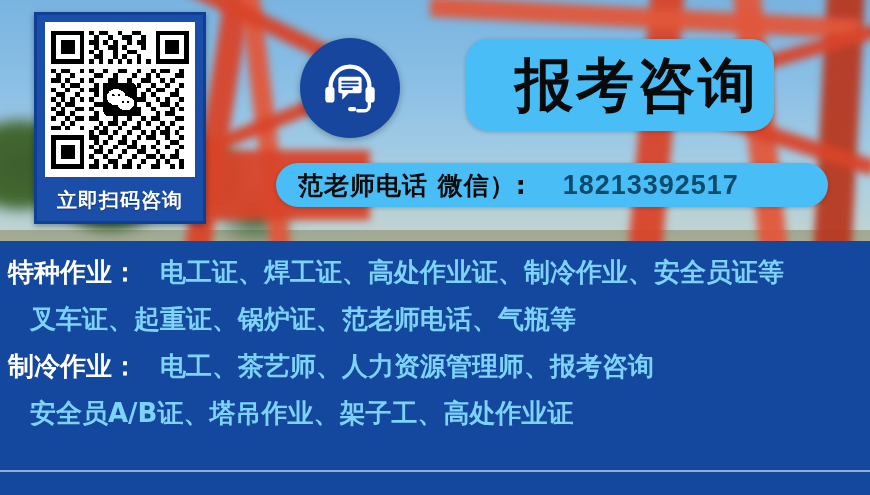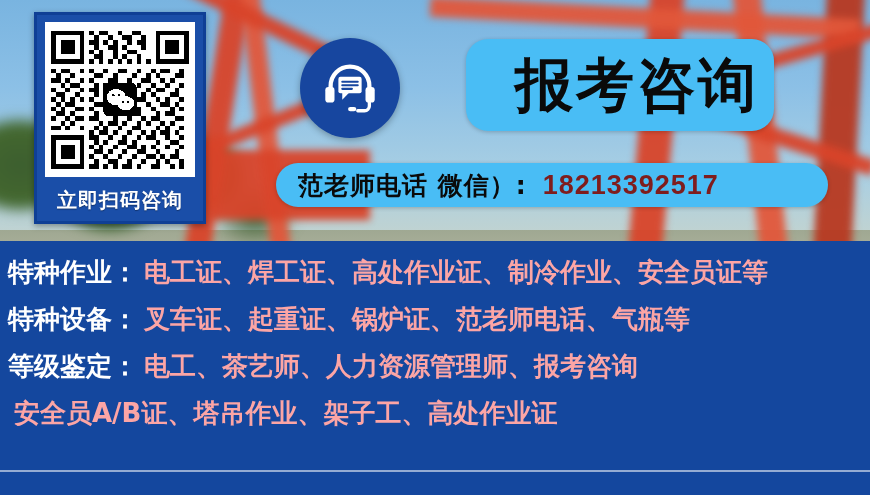--- a/index.html
+++ b/index.html
@@ -130,22 +130,23 @@
     font-family: "DejaVu Sans", "Liberation Sans", sans-serif;
     font-size: 25px;
     font-weight: bold;
     color: #0a0a0a;
     letter-spacing: 1px;
   }
   .pill-phone .ph-number {
     font-family: "Liberation Sans", "DejaVu Sans", sans-serif;
     font-size: 27px;
     font-weight: bold;
-    color: #7f1d1d;
+    color: #0c4a6e;
     letter-spacing: 1px;
+    margin-left: 20px;
   }
 
   
   .info-panel {
     position: absolute;
     left: 0; top: 241px;
     width: 870px; height: 256px;
     background: #14479e;
     padding: 14px 0 0 8px;
     box-sizing: border-box;
@@ -160,22 +161,22 @@
     font-family: "DejaVu Sans", "Liberation Sans", sans-serif;
     font-size: 26px;
     font-weight: bold;
     color: #ffffff;
     letter-spacing: 0px;
   }
   .info-value {
     font-family: "DejaVu Sans", "Liberation Sans", sans-serif;
     font-size: 26px;
     font-weight: bold;
-    color: #fca5a5;
-    margin-left: 6px;
+    color: #7dd3fc;
+    margin-left: 22px;
     letter-spacing: 0px;
   }
   .panel-bottom-edge {
     position: absolute;
     left: 0; top: 470px; width: 870px; height: 2px;
     background: rgba(255,255,255,.55);
   }
 </style>
 </head>
 <body>
@@ -477,25 +478,24 @@
     <span class="ph-label">范老师电话 微信）:</span>
     <span class="ph-number">18213392517</span>
   </div>
 
   <div class="info-panel">
     <div class="info-row">
       <span class="info-label">特种作业：</span>
       <span class="info-value">电工证、焊工证、高处作业证、制冷作业、安全员证等</span>
     </div>
     <div class="info-row">
-      <span class="info-label">特种设备：</span>
       <span class="info-value">叉车证、起重证、锅炉证、范老师电话、气瓶等</span>
     </div>
     <div class="info-row">
-      <span class="info-label">等级鉴定：</span>
+      <span class="info-label">制冷作业：</span>
       <span class="info-value">电工、茶艺师、人力资源管理师、报考咨询</span>
     </div>
     <div class="info-row">
       <span class="info-value">安全员A/B证、塔吊作业、架子工、高处作业证</span>
     </div>
   </div>
   <div class="panel-bottom-edge"></div>
 
 </div>
 

